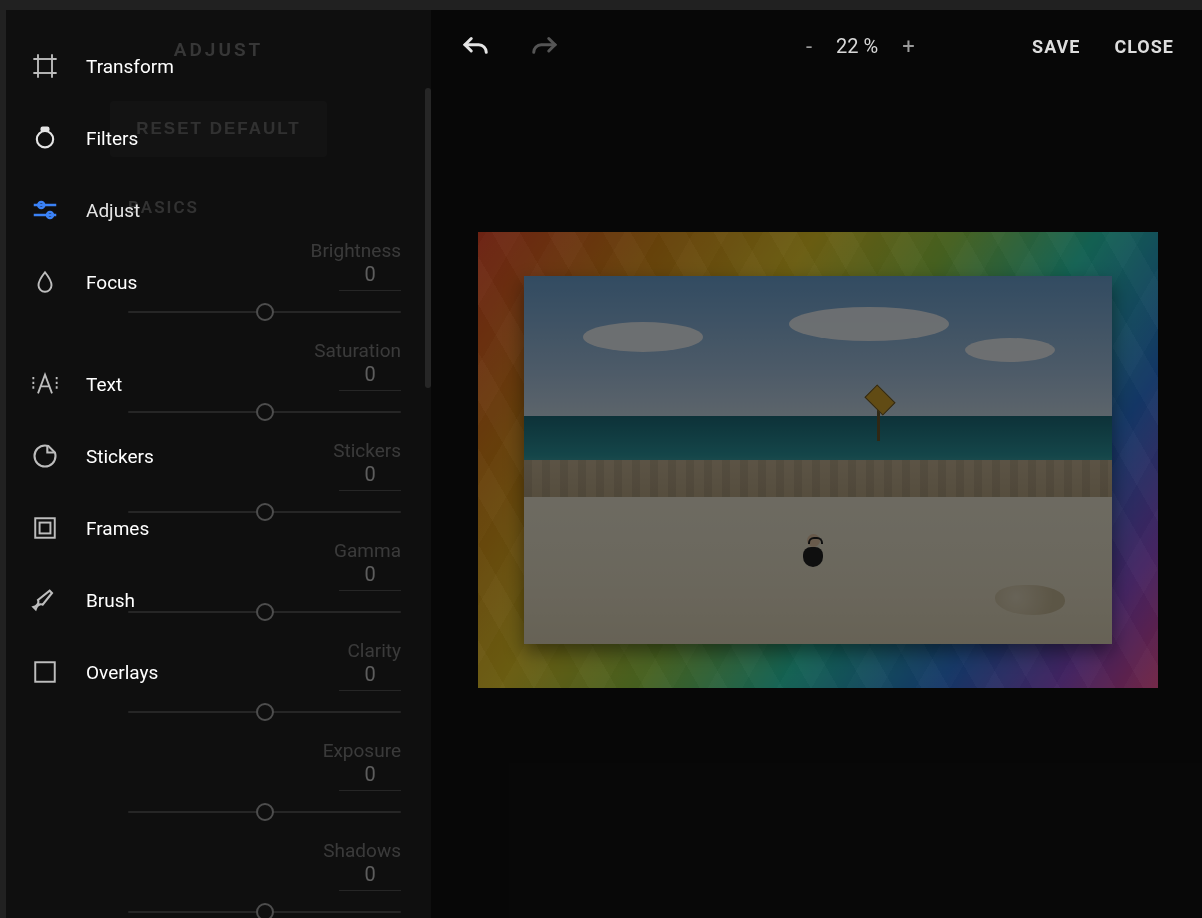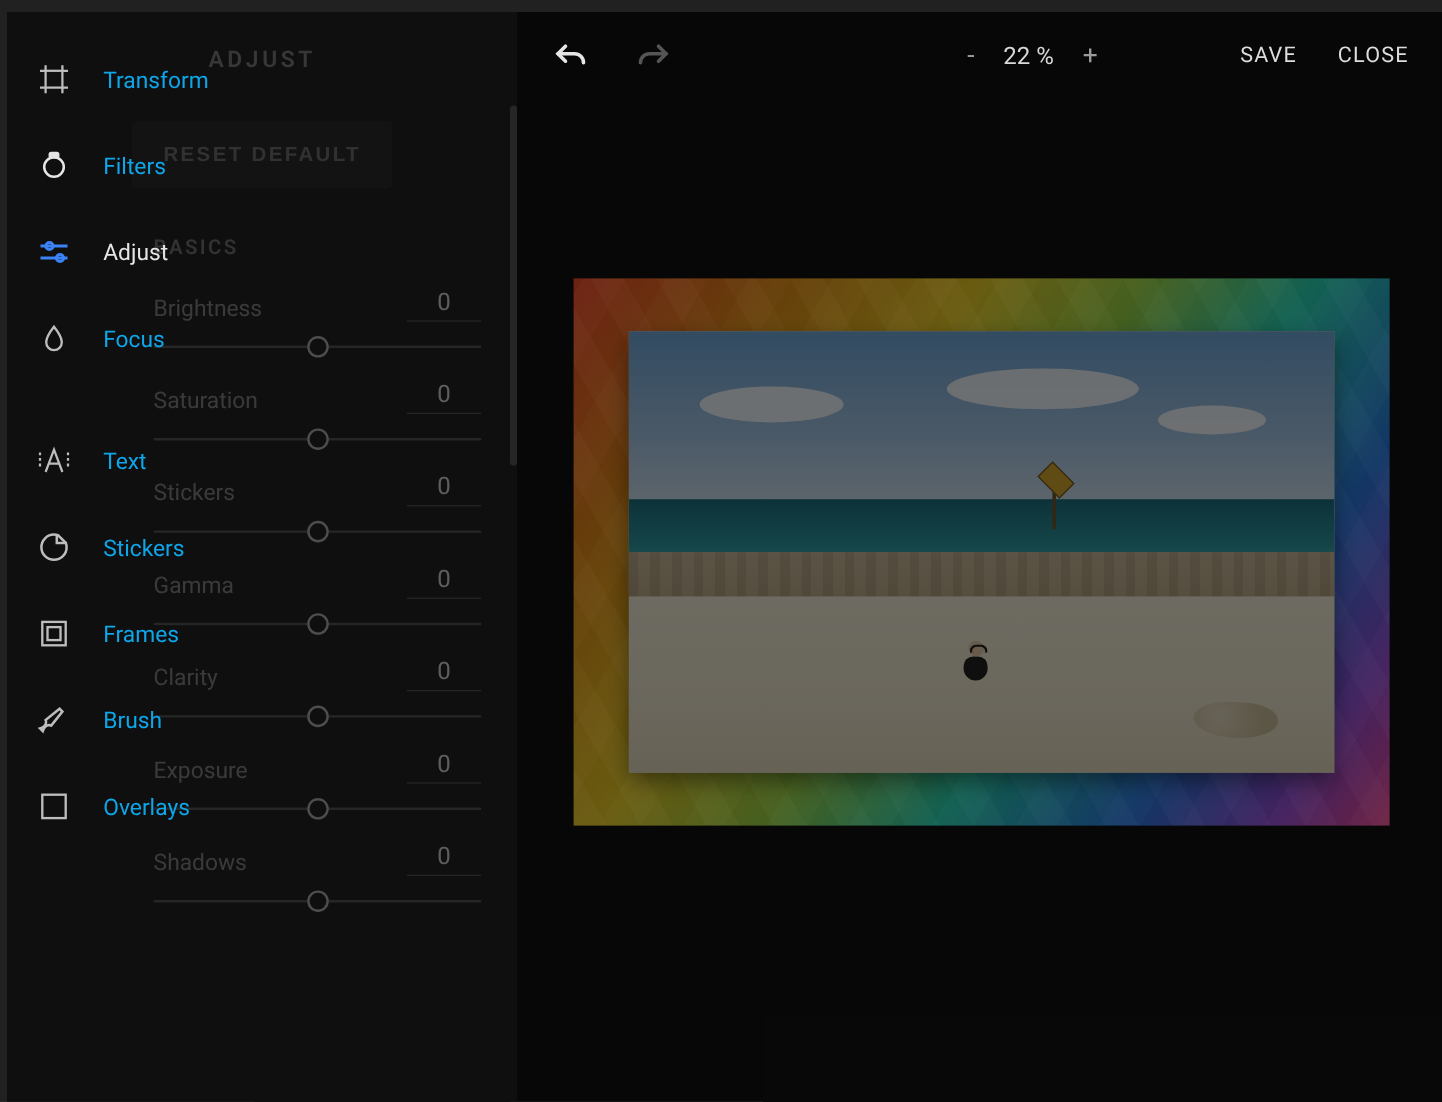--- a/index.html
+++ b/index.html
@@ -1,41 +1,41 @@
 <!DOCTYPE html>
 <html><head>
 <meta charset="utf-8">
 <style>
   html,body{margin:0;padding:0;width:1202px;height:918px;background:#4a4a4a;font-family:-apple-system,BlinkMacSystemFont,"Segoe UI",Roboto,Helvetica,Arial,sans-serif;overflow:hidden;}
   .app{position:absolute;left:6px;top:10px;right:0;bottom:0;background:#111;display:flex;flex-direction:row;}
   
   .sidebar{width:200px;background:rgba(20,20,20,0.0);position:relative;z-index:5;padding-top:20px;}
-  .side-item{display:flex;align-items:center;height:72px;padding-left:24px;cursor:pointer;color:#0ea5e9;font-size:19px;}
+  .side-item{display:flex;align-items:center;height:72px;padding-left:24px;cursor:pointer;color:#ffffff;font-size:19px;}
   .side-item .ico{width:30px;height:30px;margin-right:26px;display:flex;align-items:center;justify-content:center;}
   .side-item.active .ico svg *{stroke:#3b82f6;fill:none;}
   .side-item.active{color:#e5e5e5;}
   
   .adjust-panel{position:absolute;left:6px;top:10px;width:425px;bottom:0;background:#222;opacity:1;z-index:2;padding-top:10px;box-sizing:border-box;overflow:hidden;}
   .adjust-dim{position:absolute;inset:0;background:rgba(0,0,0,0.55);z-index:3;pointer-events:none;}
   .adjust-panel .panel-title{color:#7a7a7a;text-align:center;font-size:19px;letter-spacing:3px;font-weight:600;margin:18px 0 40px;}
   .reset-btn{display:block;margin:0 auto 40px;background:#2c2c2c;border:none;color:#6e6e6e;font-size:17px;letter-spacing:2px;font-weight:600;padding:18px 26px;border-radius:4px;cursor:pointer;}
   .section-label{color:#6f6f6f;font-size:17px;letter-spacing:2px;font-weight:600;margin:30px 0 14px 122px;}
   .slider-row{margin:0 30px 0 122px;padding:8px 0 18px;}
-  .slider-head{display:flex;justify-content:space-between;align-items:flex-end;color:#828282;font-size:19px;}
+  .slider-head{display:flex;justify-content:space-between;align-items:flex-end;color:#828282;font-size:19px;flex-direction:column;}
   .slider-head .val{color:#cfcfcf;font-size:20px;border-bottom:1px solid #555;min-width:62px;text-align:center;padding-bottom:4px;}
   .track{position:relative;height:2px;background:#555;margin-top:20px;border-radius:2px;}
   .thumb{position:absolute;top:50%;left:50%;transform:translate(-50%,-50%);width:14px;height:14px;border:2px solid #aaa;background:#222;border-radius:50%;}
   .panel-scroll{position:absolute;right:0;top:78px;width:6px;height:300px;background:#555;border-radius:3px;}
   .topbar{position:absolute;left:430px;right:0;top:10px;height:72px;display:flex;align-items:center;z-index:6;color:#ddd;}
   .tb-left{display:flex;gap:40px;padding-left:30px;}
   .tb-btn{width:30px;height:30px;cursor:pointer;display:flex;align-items:center;justify-content:center;}
   .tb-btn.disabled{opacity:0.35;cursor:default;}
   .zoom{margin-left:240px;display:flex;align-items:center;gap:18px;font-size:20px;color:#d8d8d8;}
   .zoom .pm{font-size:22px;color:#9a9a9a;cursor:pointer;padding:4px 6px;}
-  .tb-right{margin-left:auto;display:flex;gap:34px;padding-right:28px;font-size:18px;letter-spacing:1px;font-weight:400;}
+  .tb-right{margin-left:auto;display:flex;gap:34px;padding-right:28px;font-size:18px;letter-spacing:1px;font-weight:700;}
   .tb-right span{cursor:pointer;}
   
   .canvas-wrap{position:absolute;left:478px;top:232px;width:680px;height:456px;}
   .frame{position:absolute;inset:0;background:linear-gradient(125deg,#ff512f 0%,#f09819 18%,#f7d829 34%,#a2e04a 48%,#2de3c0 62%,#2f80ed 78%,#9b51e0 90%,#ff4f9a 100%);overflow:hidden;}
   .poly-overlay{position:absolute;inset:0;opacity:0.55;background:
      repeating-linear-gradient(60deg,rgba(255,255,255,0.08) 0 24px,rgba(0,0,0,0.06) 24px 48px),
      repeating-linear-gradient(-60deg,rgba(255,255,255,0.06) 0 30px,rgba(0,0,0,0.05) 30px 60px);}
   .photo{position:absolute;left:46px;top:44px;right:46px;bottom:44px;background:#e9e5d8;box-shadow:0 8px 18px rgba(0,0,0,0.45);overflow:hidden;}
   .sky{position:absolute;left:0;top:0;right:0;height:42%;background:linear-gradient(#6fa7d8 0%,#a9c8e6 60%,#d8e6ef 100%);}
   .cloud{position:absolute;background:rgba(255,255,255,0.85);border-radius:50%;}

